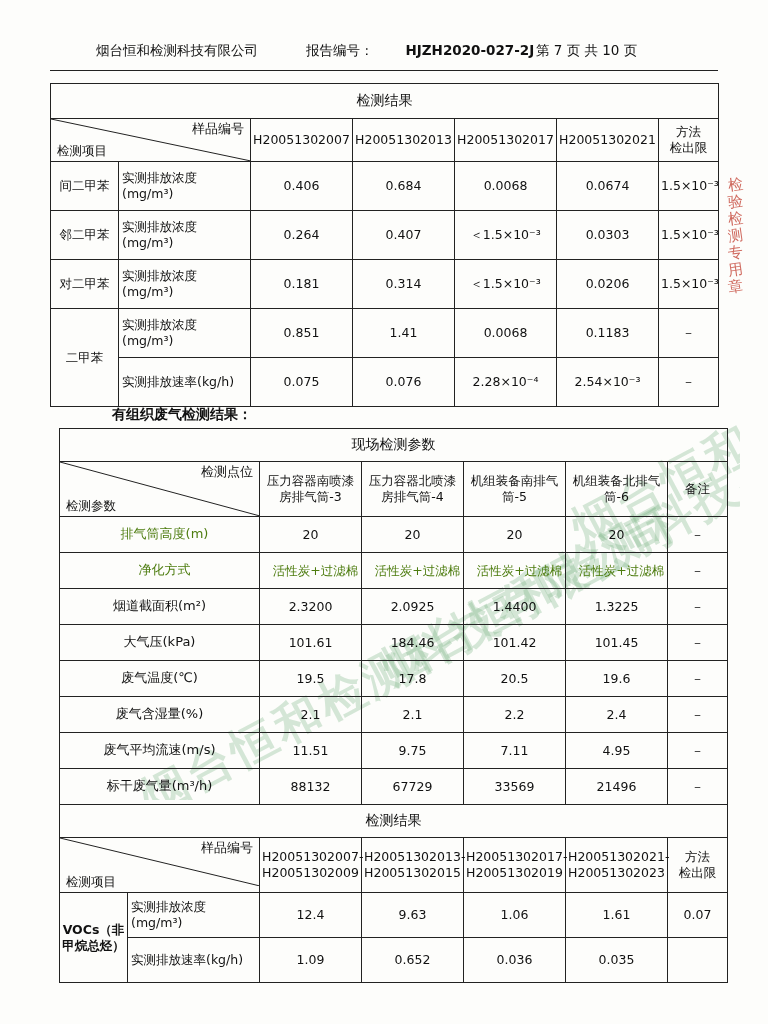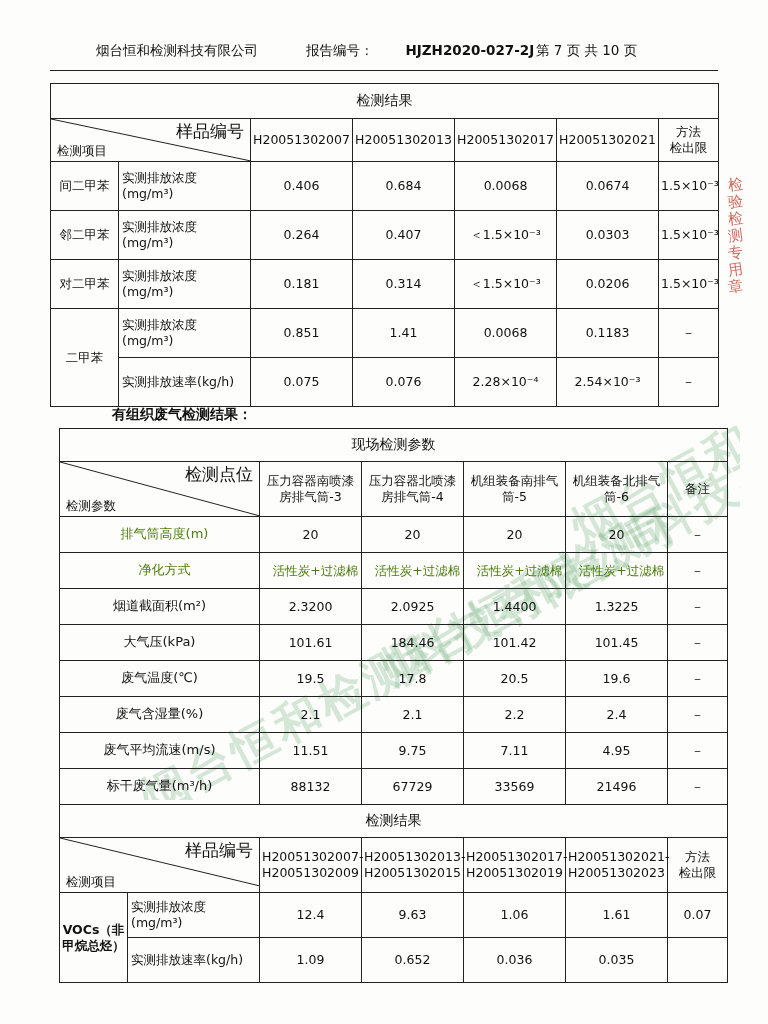--- a/index.html
+++ b/index.html
@@ -118,21 +118,21 @@
   .hdr-cell .diag {
     position: absolute;
     inset: 0;
     overflow: hidden;
   }
   .hdr-cell .diag svg { display: block; }
   .hdr-cell .tr-lab {
     position: absolute;
     right: 6px;
     top: 2px;
-    font-size: 17px;
+    font-size: 13px;
   }
   .hdr-cell .bl-lab {
     position: absolute;
     left: 6px;
     bottom: 2px;
     font-size: 12.5px;
   }
   .unit-cell { text-align: left !important; padding-left: 3px !important; font-size: 11.5px; }
   .small2 { font-size: 11.5px; line-height: 1.15; }
 

